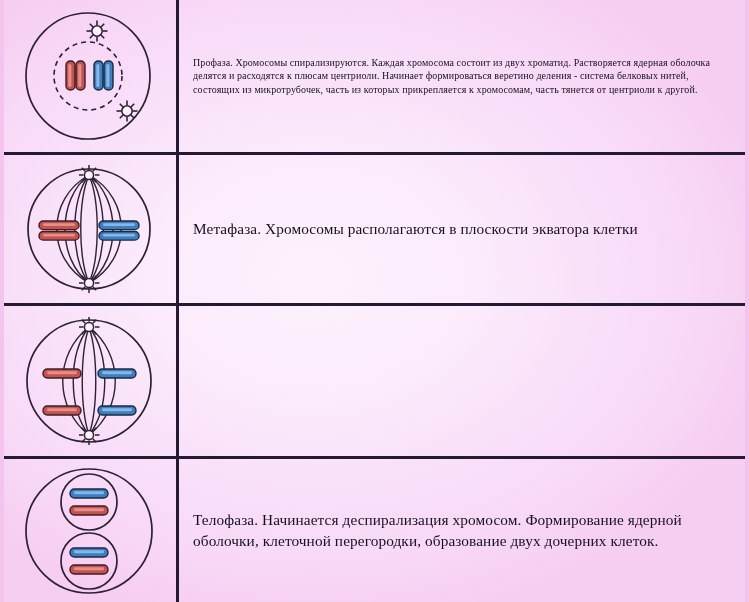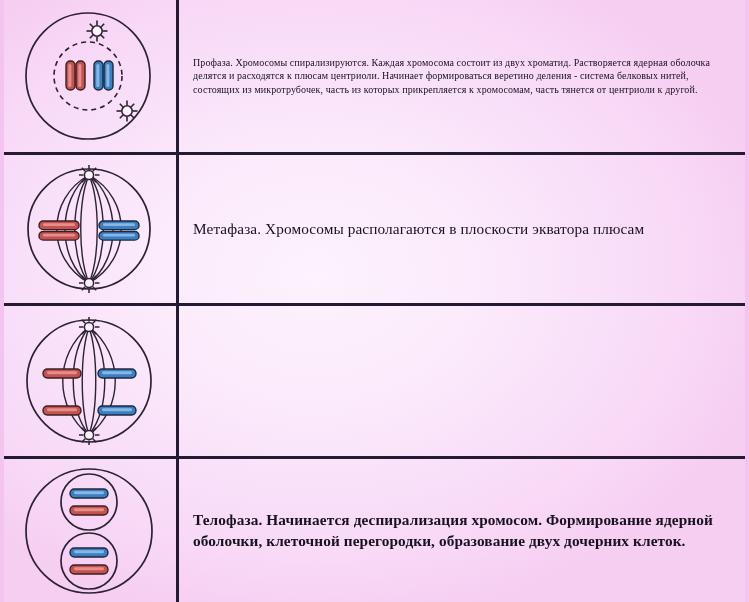--- a/index.html
+++ b/index.html
@@ -42,21 +42,21 @@
     color:#17121f;
     font-size:15.2px;
     line-height:1.33;
     letter-spacing:0.1px;
     text-align:left;
     margin:0;
   }
   .r1 .phase-text{font-size:10px;line-height:1.305;}
   .r2 .phase-text{font-size:15.3px;line-height:1.35;}
   .r3 .phase-text{font-size:15.3px;line-height:1.35;}
-  .r4 .phase-text{font-size:15.3px;line-height:1.35;font-weight:bold;}
+  .r4 .phase-text{font-size:15.3px;line-height:1.35;}
 
   svg{display:block;}
 </style>
 </head>
 <body>
 
 <div id="page">
 
   <div class="edge edge-l"></div>
   <div class="edge edge-r"></div>
@@ -163,21 +163,21 @@
             <line x1="69" y1="124" x2="73.5" y2="124"></line>
             <line x1="85" y1="124" x2="89.5" y2="124"></line>
             <line x1="71.8" y1="116.8" x2="75.2" y2="120.2"></line>
             <line x1="86.2" y1="116.8" x2="82.8" y2="120.2"></line>
             <line x1="71.8" y1="131.2" x2="75.2" y2="127.8"></line>
             <line x1="86.2" y1="131.2" x2="82.8" y2="127.8"></line>
           </g>
         </svg>
       </div>
       <div class="cell-txt">
-        <p class="phase-text">Метафаза. Хромосомы располагаются в плоскости экватора плюсам</p>
+        <p class="phase-text">Метафаза. Хромосомы располагаются в плоскости экватора клетки</p>
       </div>
     </div>
 
     <div class="row r3">
       <div class="cell-pic">
         <svg width="160" height="142" viewBox="0 0 160 142">
           <g fill="none" stroke="#2b2233" stroke-width="1.7">
             <ellipse cx="79" cy="71" rx="62" ry="61"></ellipse>
           </g>
           <g fill="none" stroke="#2b2233" stroke-width="1.4">

